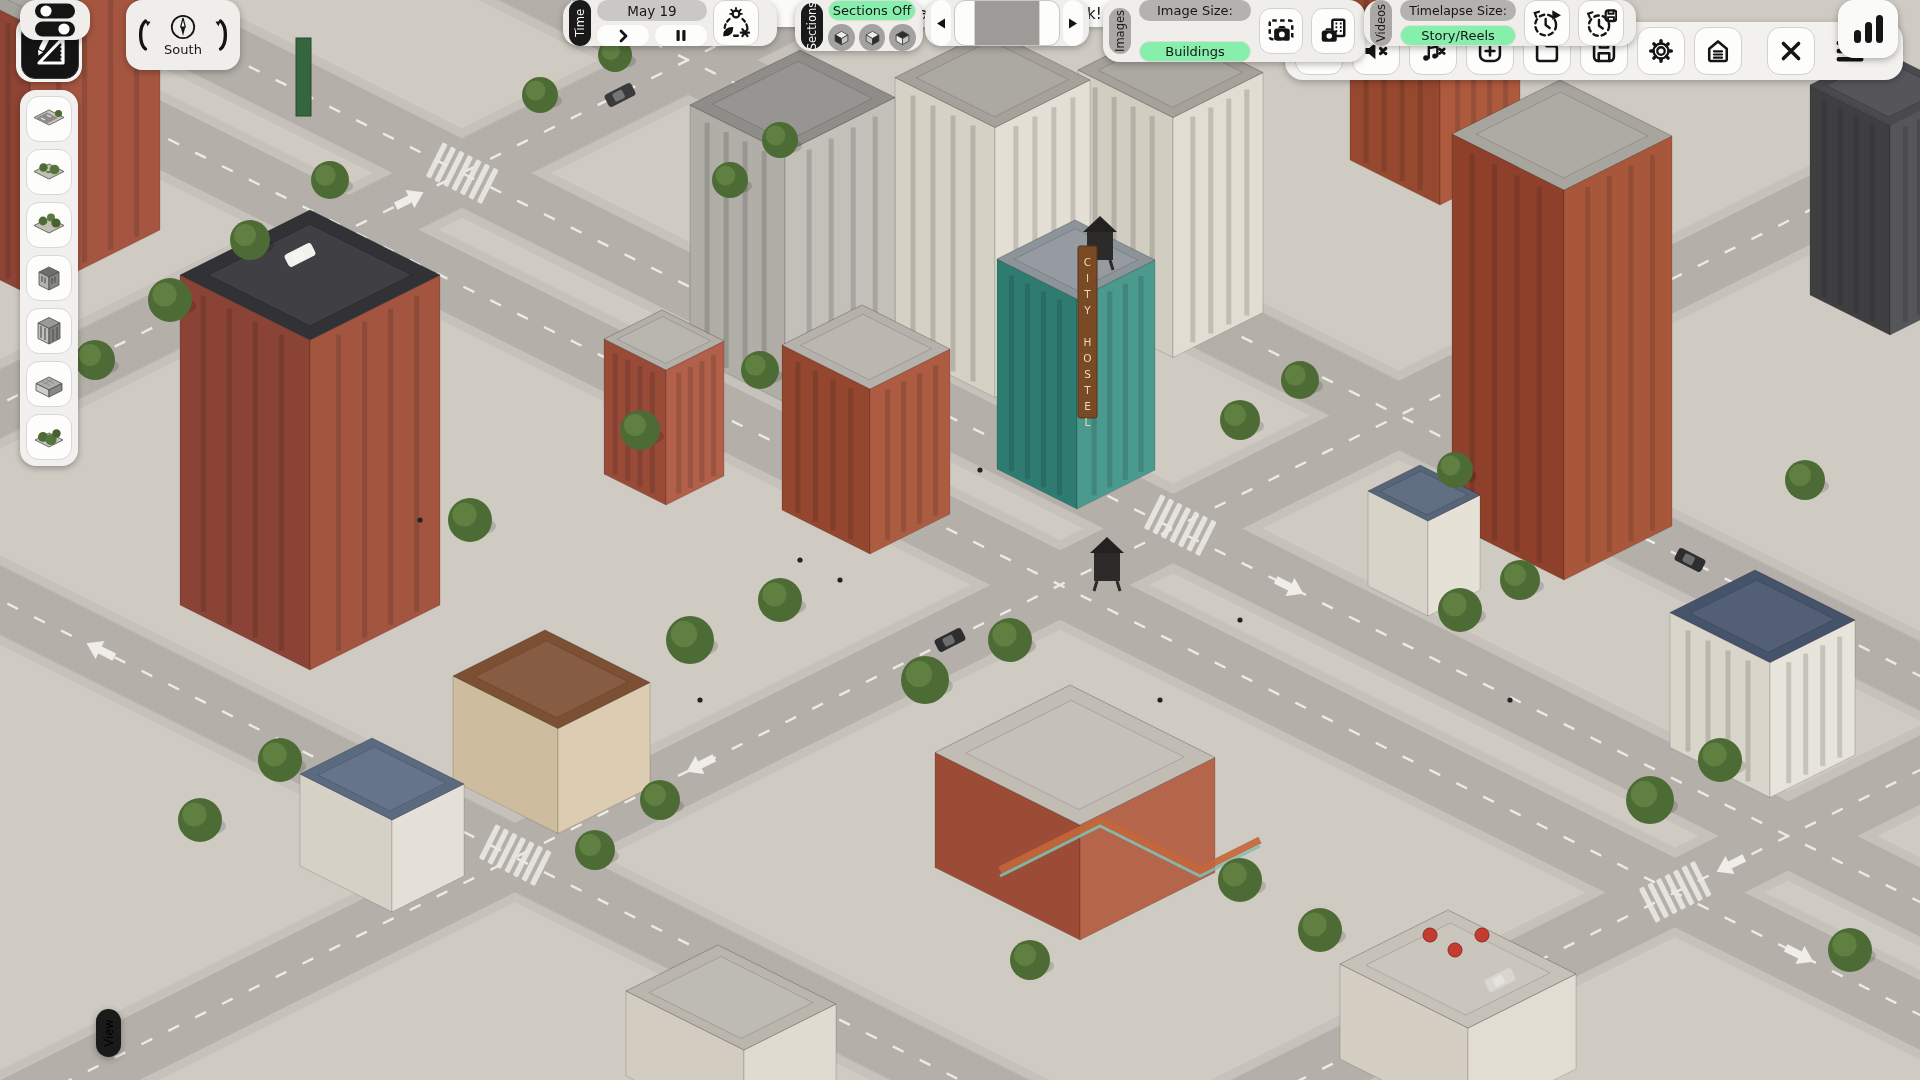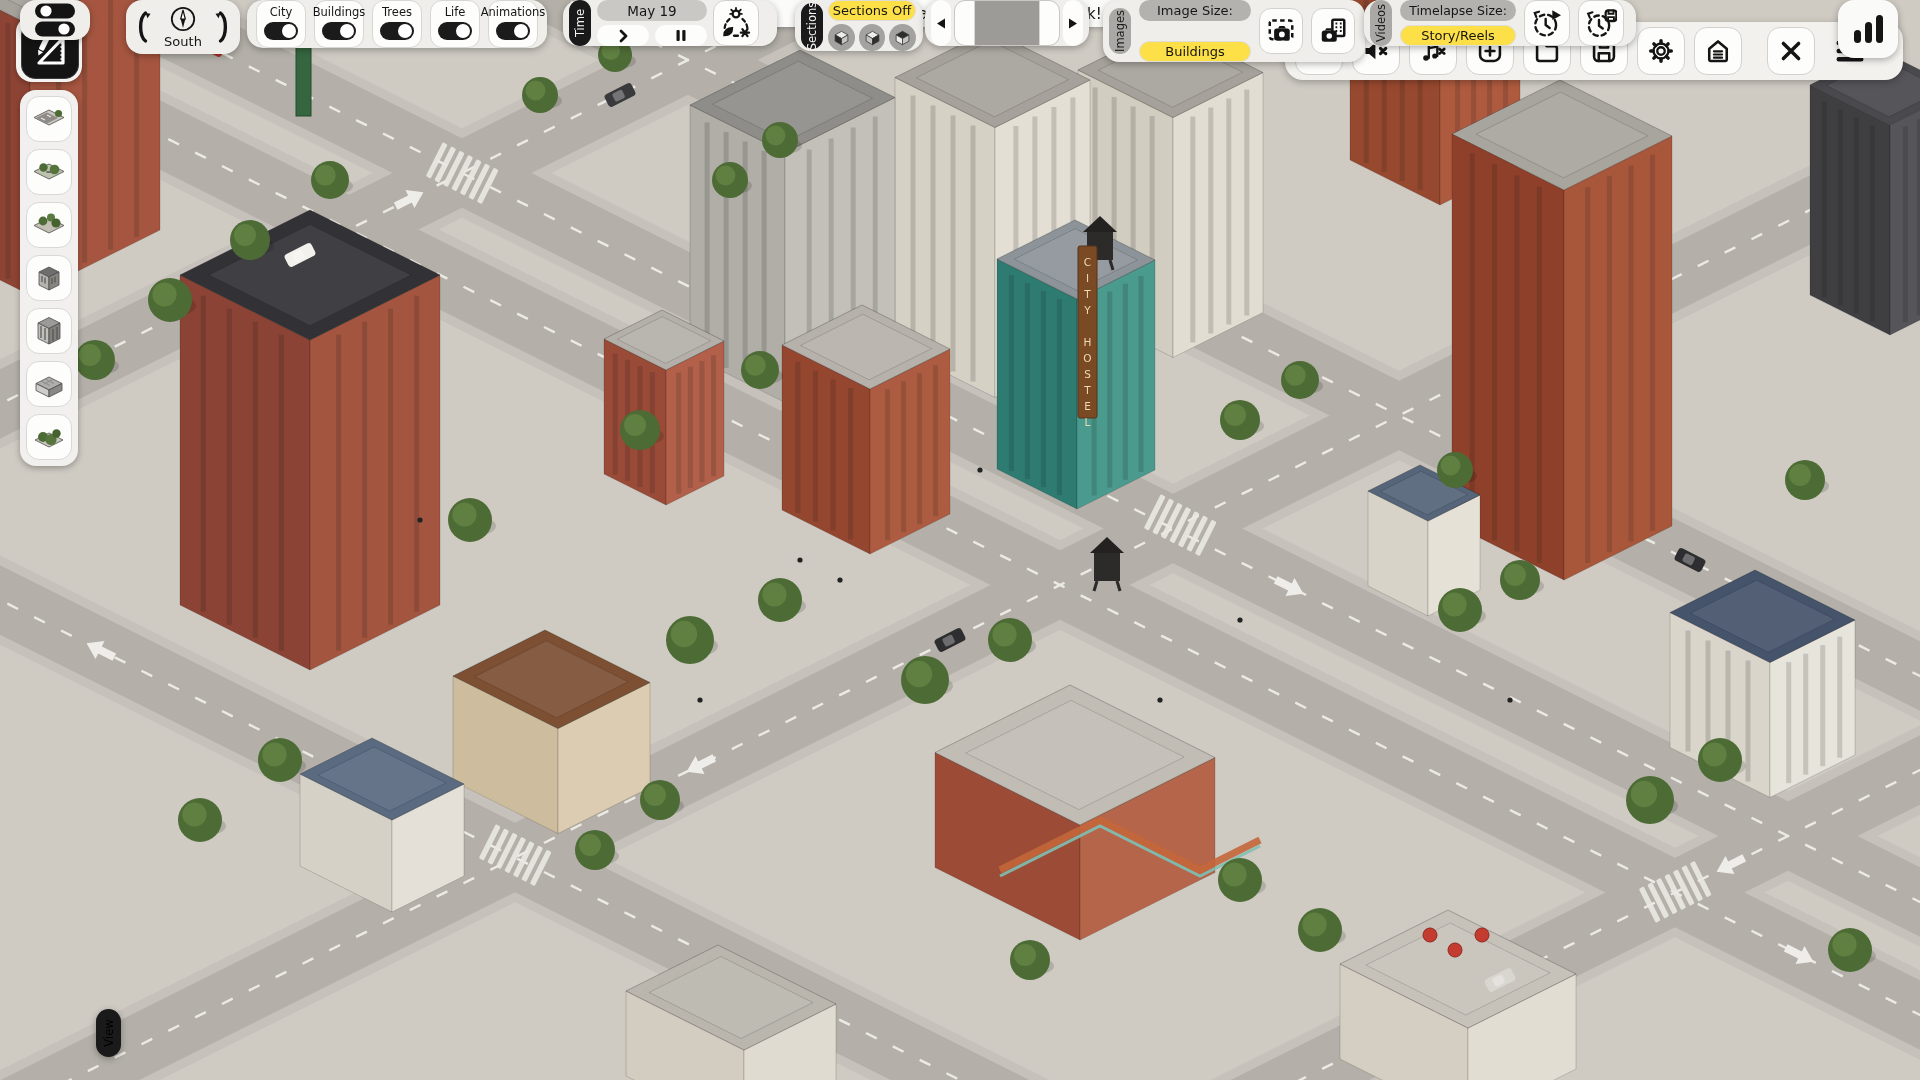--- a/index.html
+++ b/index.html
@@ -43,39 +43,39 @@
   
   .vtab{position:absolute;width:25px;height:48px;border-radius:13px;}
   .vtab span{position:absolute;left:50%;top:50%;transform:translate(-50%,-50%) rotate(-90deg);
     white-space:nowrap;font-size:11.5px;}
   .vtab.inpanel{position:relative;flex:0 0 auto;width:22px;height:46px;}
   .vtab.black{background:#1a1a1a;}  .vtab.black span{color:#f5f5f5;}
   .vtab.gray{background:#a9a8a5;}   .vtab.gray span{color:#1b1b1b;}
 
   #p-ui{left:20px;width:70px;justify-content:center;}
   #tab-view{left:96px;bottom:23px;background:#1a1a1a;}
-  #p-compass{left:126px;width:114px;padding:4px 4px;box-sizing:border-box;gap:2px;justify-content:space-between;}
+  #p-compass{left:126px;width:114px;padding:12px 4px;box-sizing:border-box;gap:2px;justify-content:space-between;}
   .rot-btn{width:24px;height:46px;display:flex;align-items:center;justify-content:center;}
   #compass{display:flex;flex-direction:column;align-items:center;justify-content:center;width:54px;}
   #compass .lbl{font-size:13px;color:#161616;margin-top:-1px;}
 
   #p-layers{left:247px;width:300px;padding:0 6px;box-sizing:border-box;gap:8px;justify-content:center;}
   .layer-btn{width:50px;height:48px;border-radius:12px;background:#fdfdfc;border:1px solid #d8d6d2;
     box-sizing:border-box;display:flex;flex-direction:column;align-items:center;}
   .layer-btn .lab{font-size:11.5px;color:#161616;margin-top:4px;}
   .tgl{width:34px;height:18px;border-radius:9px;background:#1b1b1b;position:relative;margin-top:3px;}
   .tgl::after{content:"";position:absolute;right:2px;top:2px;width:14px;height:14px;border-radius:50%;background:#fff;}
 
   #p-time{left:563px;width:214px;padding:0 6px;box-sizing:border-box;gap:6px;}
   .col{display:flex;flex-direction:column;justify-content:center;}
   .pill{height:21px;border-radius:11px;display:flex;align-items:center;justify-content:center;
         font-size:13.5px;color:#161616;}
   .pill.midgray{background:#c9c8c5;}
   .pill.dgray{background:#b3b2ae;font-size:13px;}
-  .pill.white{background:#fde047;border:1px solid #dedcd8;box-sizing:border-box;}
+  .pill.white{background:#86efac;border:1px solid #dedcd8;box-sizing:border-box;}
   #time-col{width:110px;gap:4px;}
   #time-row{display:flex;gap:6px;}
   .mini-btn{flex:1;height:21px;background:#fdfdfc;border-radius:11px;display:flex;
     align-items:center;justify-content:center;}
   .sqbtn{width:44px;height:46px;border-radius:12px;flex:0 0 auto;}
   .sqbtn.big{width:46px;}
 
   #p-sections{left:795px;width:128px;padding:0 6px;box-sizing:border-box;gap:5px;}
   #sec-col{width:88px;gap:3px;}
   #sec-circles{display:flex;gap:4px;justify-content:center;}
@@ -670,42 +670,20 @@
       <div class="lbl">South</div>
     </div>
     <div class="rot-btn">
       <svg width="22" height="40" viewBox="0 0 22 40" fill="none" stroke="#141414" stroke-width="3.4" stroke-linecap="round">
         <path d="M7.5 34c6.5-5 6.5-23 0-28"></path>
         <path d="M7.5 6l-5 .8 3 4.4z" fill="#141414" stroke="none"></path>
       </svg>
     </div>
   </div>
 
-  <div class="panel" id="p-layers">
-    <div class="layer-btn">
-      <div class="lab">City</div>
-      <div class="tgl"></div>
-    </div>
-    <div class="layer-btn">
-      <div class="lab">Buildings</div>
-      <div class="tgl"></div>
-    </div>
-    <div class="layer-btn">
-      <div class="lab">Trees</div>
-      <div class="tgl"></div>
-    </div>
-    <div class="layer-btn">
-      <div class="lab">Life</div>
-      <div class="tgl"></div>
-    </div>
-    <div class="layer-btn">
-      <div class="lab">Animations</div>
-      <div class="tgl"></div>
-    </div>
-  </div>
 
   <div class="panel" id="p-time">
     <div class="vtab black inpanel">
       <span>Time</span>
     </div>
     <div class="col" id="time-col">
       <div class="pill midgray">
         <span>May 19</span>
       </div>
       <div id="time-row">

